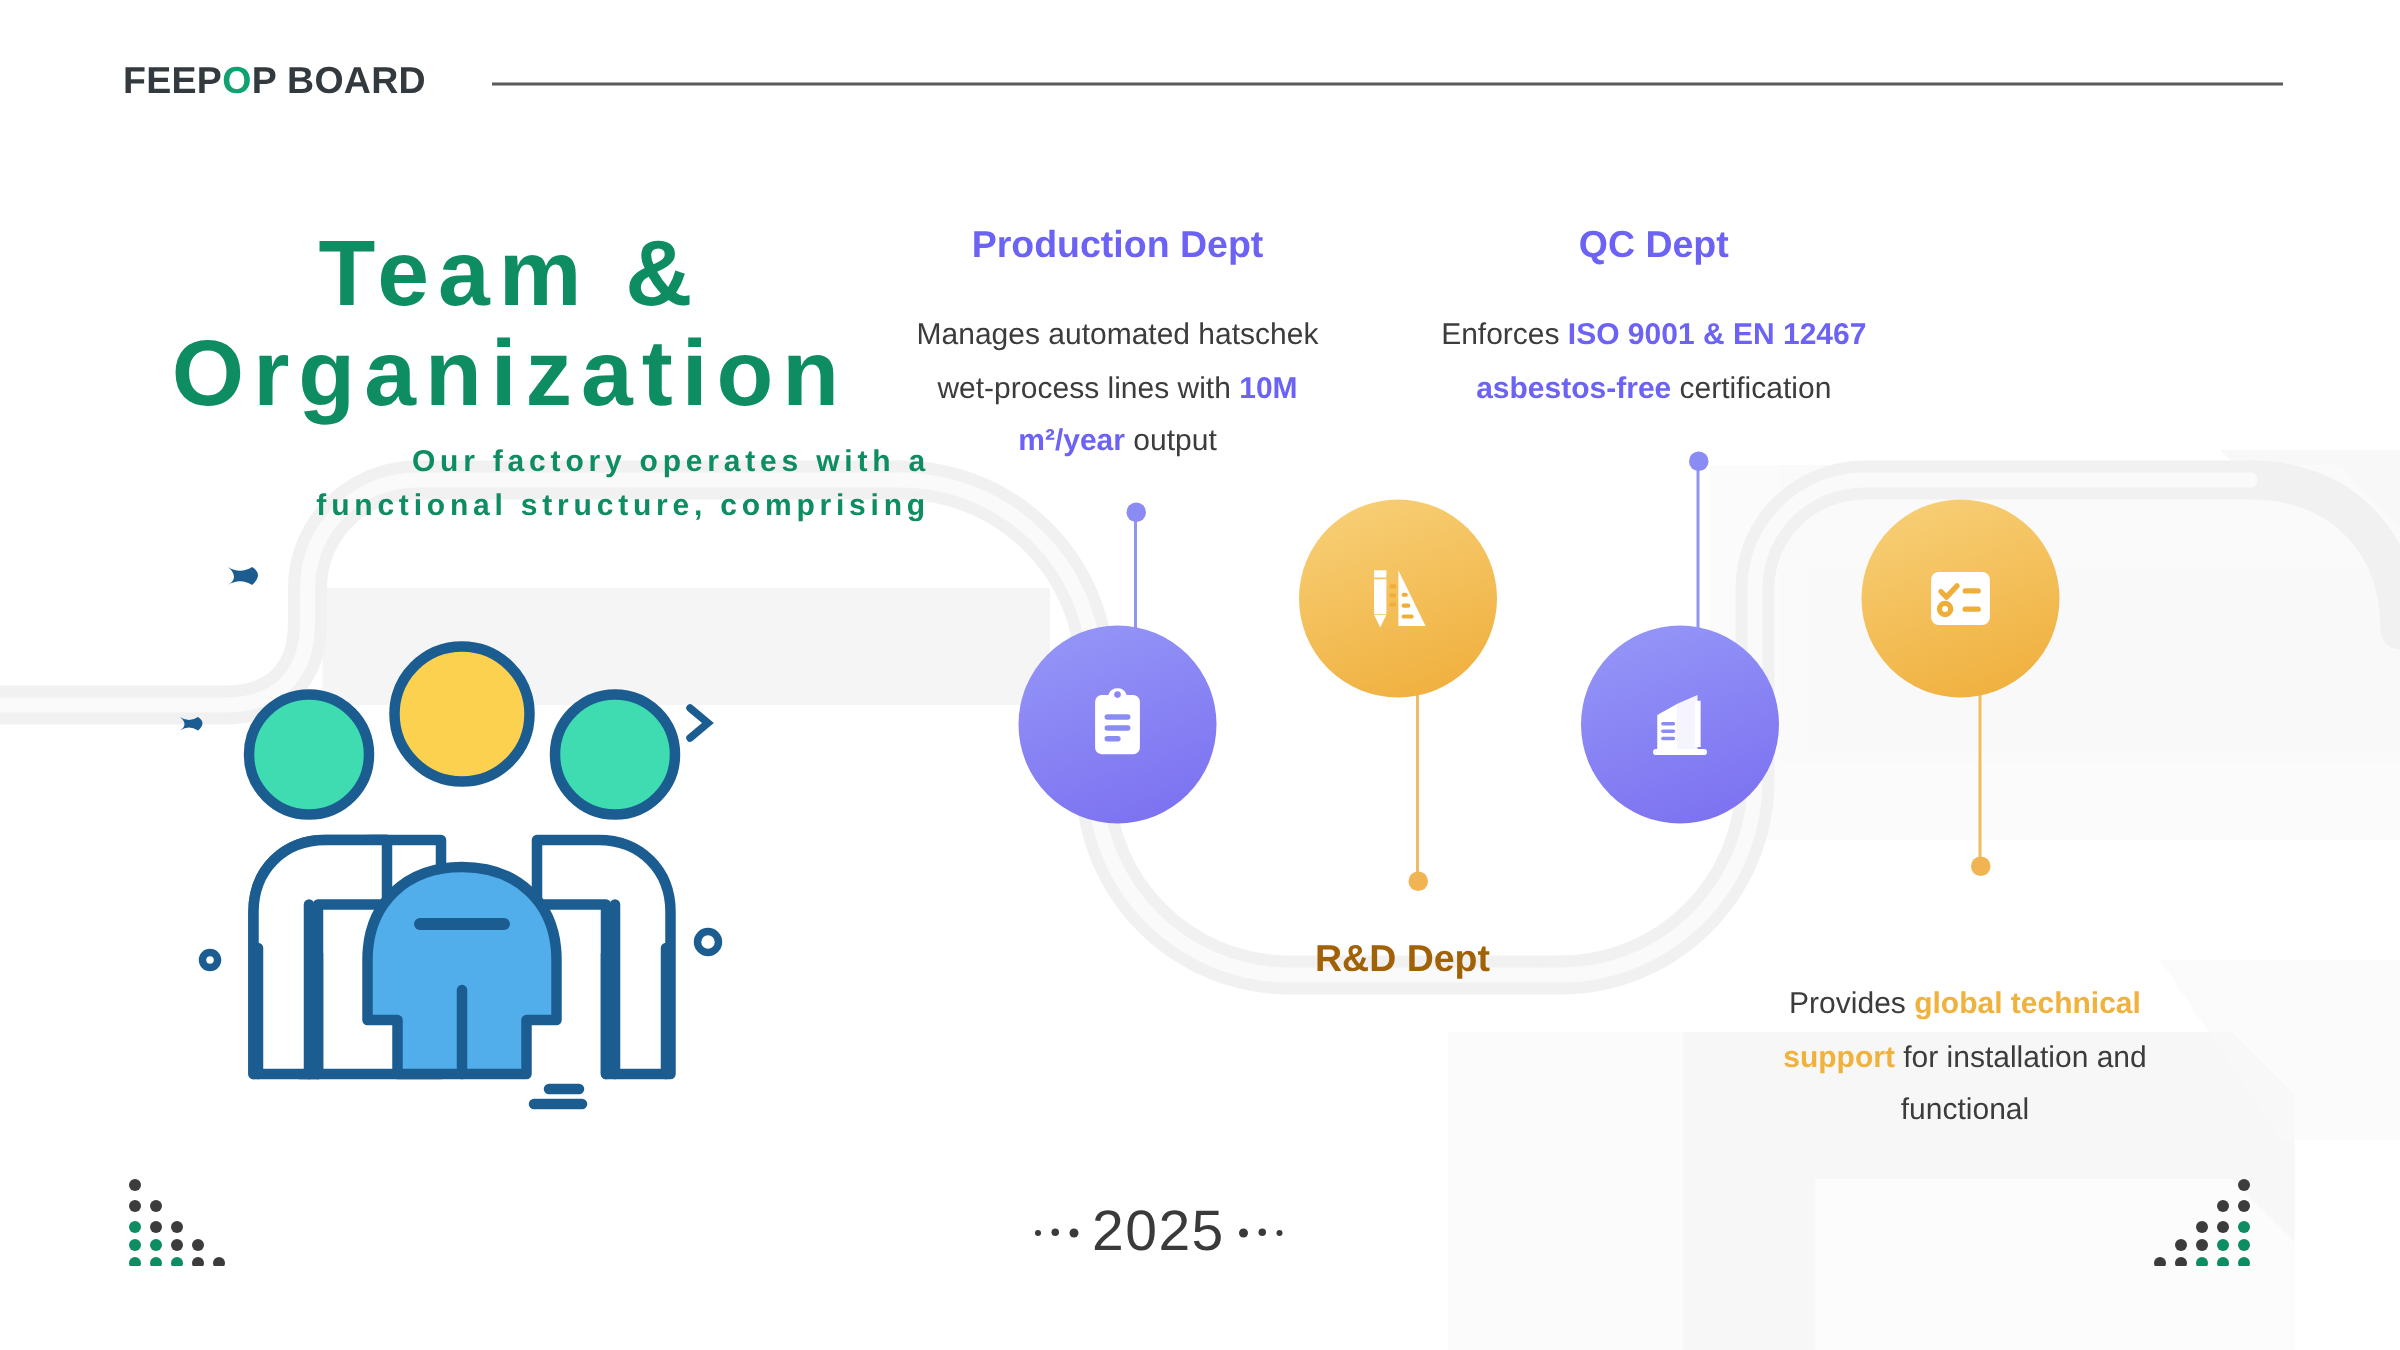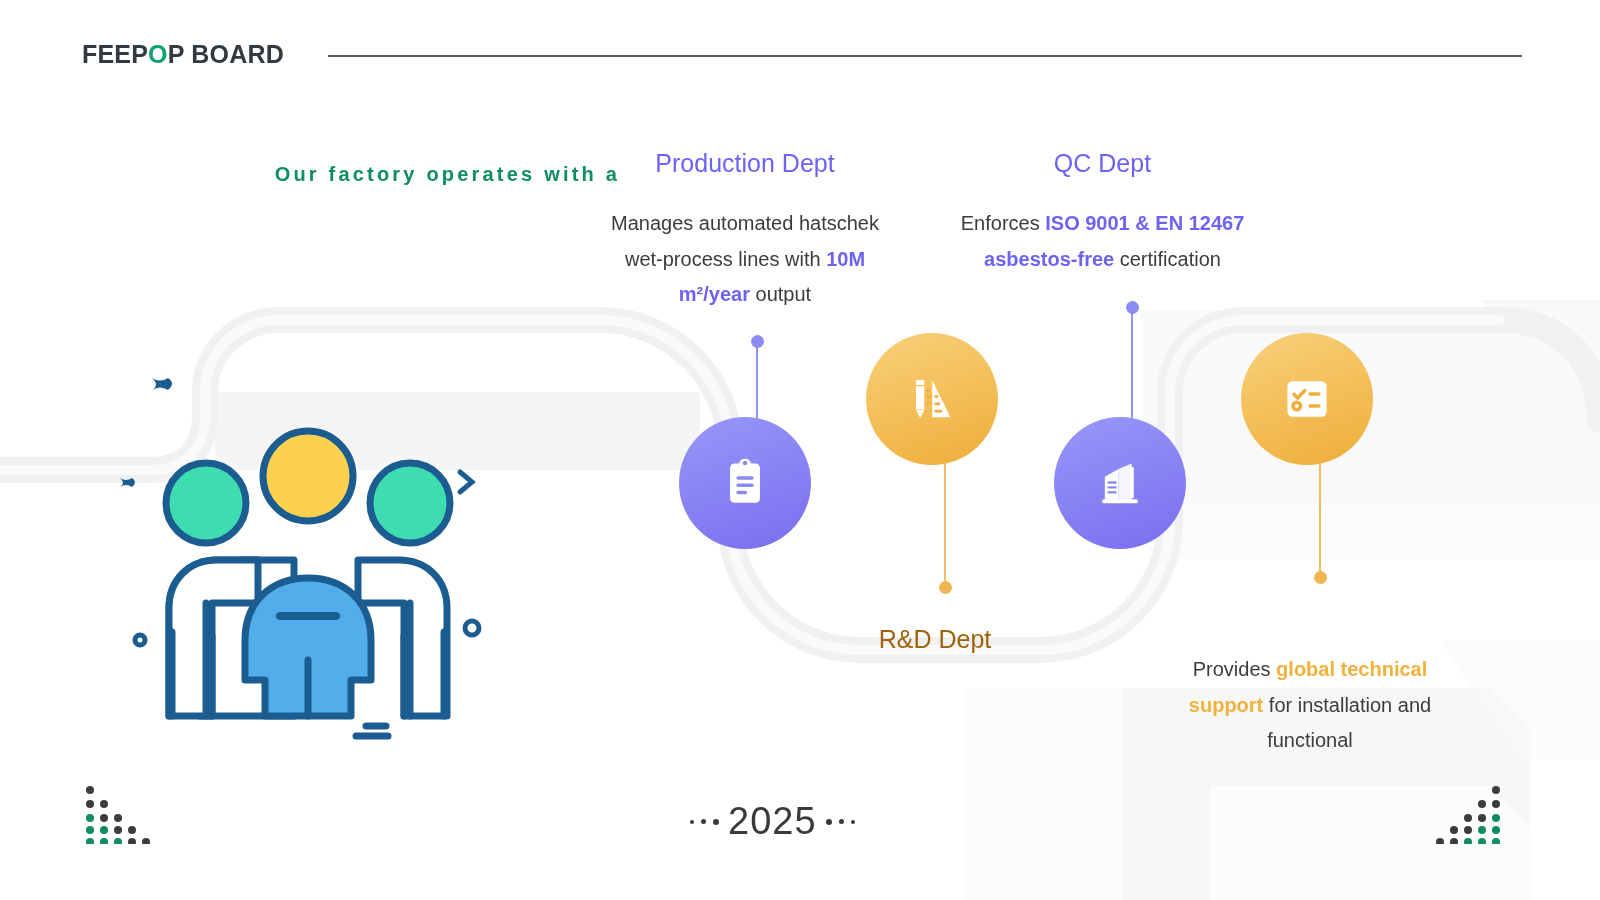--- a/index.html
+++ b/index.html
@@ -46,21 +46,21 @@
 
   .stem { position:absolute; width:2px; }
   .stem.purple { background:#9095f2; }
   .stem.orange { background:#f0bc63; }
   .stem-dot { position:absolute; width:13px; height:13px; border-radius:50%; }
   .stem-dot.purple { background:#8a8cf4; }
   .stem-dot.orange { background:#f0b552; }
 
   
   .dept { position:absolute; text-align:center; }
-  .dept-title { font-size:25px; font-weight:normal; line-height:1.2; white-space:nowrap; }
+  .dept-title { font-size:25px; font-weight:bold; line-height:1.2; white-space:nowrap; }
   .dept-title.purple { color:#6c63f5; }
   .dept-title.orange { color:#a16207; }
   .dept-body { margin-top:28px; font-size:20px; line-height:1.78; color:#3c3c3c; }
   .hl-purple { color:#6c63f5; font-weight:bold; }
   .hl-orange { color:#f0b23c; font-weight:bold; }
 
   
   .year-wrap { position:absolute; left:690px; top:800px; display:flex; align-items:center; gap:9px; }
   .year-text { font-size:38px; color:#3a3a3a; letter-spacing:1px; }
   .yd { width:6px; height:6px; border-radius:50%; background:#3a3a3a; display:inline-block; }
@@ -140,22 +140,27 @@
                L 1500 320"></path>
     </g>
   </svg>
 
   <div class="header">
     <div class="logo"><span>FEEP</span><span class="o-green">O</span><span>P BOARD</span></div>
     <div class="header-rule"></div>
   </div>
 
   <div class="title-block">
+    <div class="title-main">
+      <div>Team &amp;</div>
+      <div>Organization</div>
+    </div>
     <div class="title-sub">
       <div>Our factory operates with a</div>
+      <div>functional structure, comprising</div>
     </div>
   </div>
 
   <svg class="people" width="400" height="390" viewBox="0 0 400 390">
     <g stroke="#1c5d91" stroke-width="7" stroke-linecap="round" stroke-linejoin="round" fill="none">
 
       <path d="M92 243
                C 92 215, 112 200, 140 200
                L 186 200
                L 186 320

